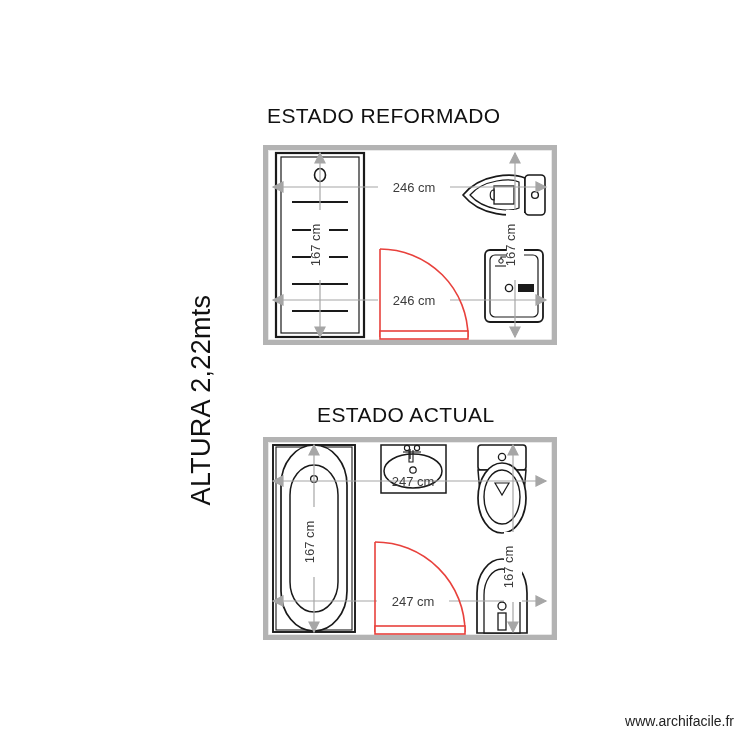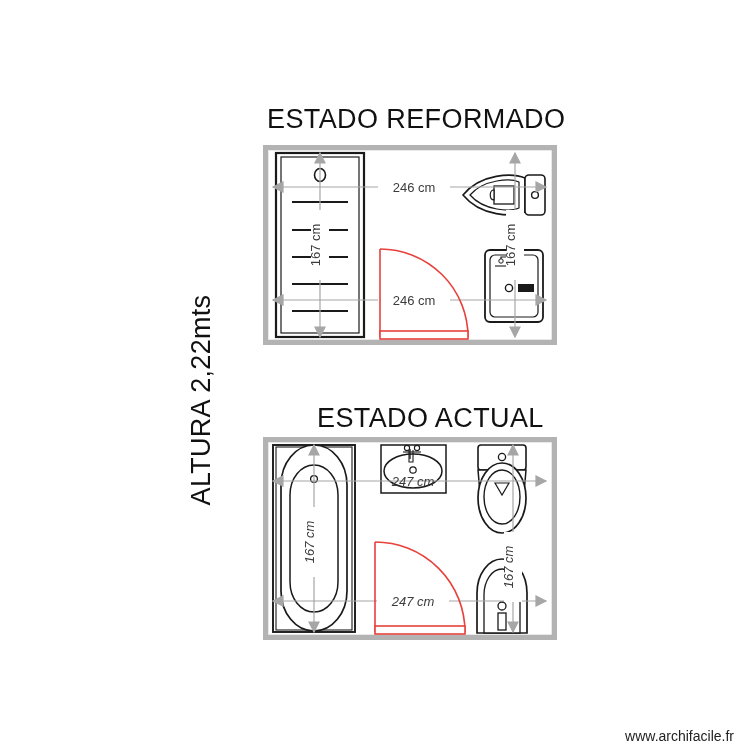--- a/index.html
+++ b/index.html
@@ -11,21 +11,21 @@
     width: 750px;
     height: 750px;
     position: relative;
     overflow: hidden;
     font-family: "Liberation Sans", sans-serif;
     color: #1a1a1a;
   }
 
   .plan-title {
     position: absolute;
-    font-size: 27px;
+    font-size: 21px;
     font-weight: 400;
     letter-spacing: 0.4px;
     color: #111111;
     white-space: nowrap;
   }
   #title-reformado { left: 267px; top: 104px; }
   #title-actual    { left: 305px; top: 403px; margin-left: 12px; }
 
   .altura-label {
     position: absolute;
@@ -37,32 +37,32 @@
     transform: translate(186px, 530px) rotate(-90deg);
     font-size: 27px;
     letter-spacing: 0.3px;
     color: #111111;
     white-space: nowrap;
   }
 
   .footer-link {
     position: absolute;
     right: 16px;
-    top: 728px;
+    top: 713px;
     font-size: 14px;
     color: #222222;
     white-space: nowrap;
   }
 
   
   .plan {
     position: absolute;
   }
   #plan-reformado { left: 263px; top: 145px; width: 294px; height: 240px; }
-  #plan-actual    { left: 263px; top: 437px; width: 294px; height: 203px; font-style: italic; }
+  #plan-actual    { left: 263px; top: 437px; width: 294px; height: 203px; }
 
   .plan svg { display: block; }
 </style>
 </head>
 <body>
 
 <div class="plan-title" id="title-reformado">ESTADO REFORMADO</div>
 
 <div class="plan" id="plan-reformado">
   <svg width="294" height="200" viewBox="0 0 294 200" xmlns="http://www.w3.org/2000/svg">

